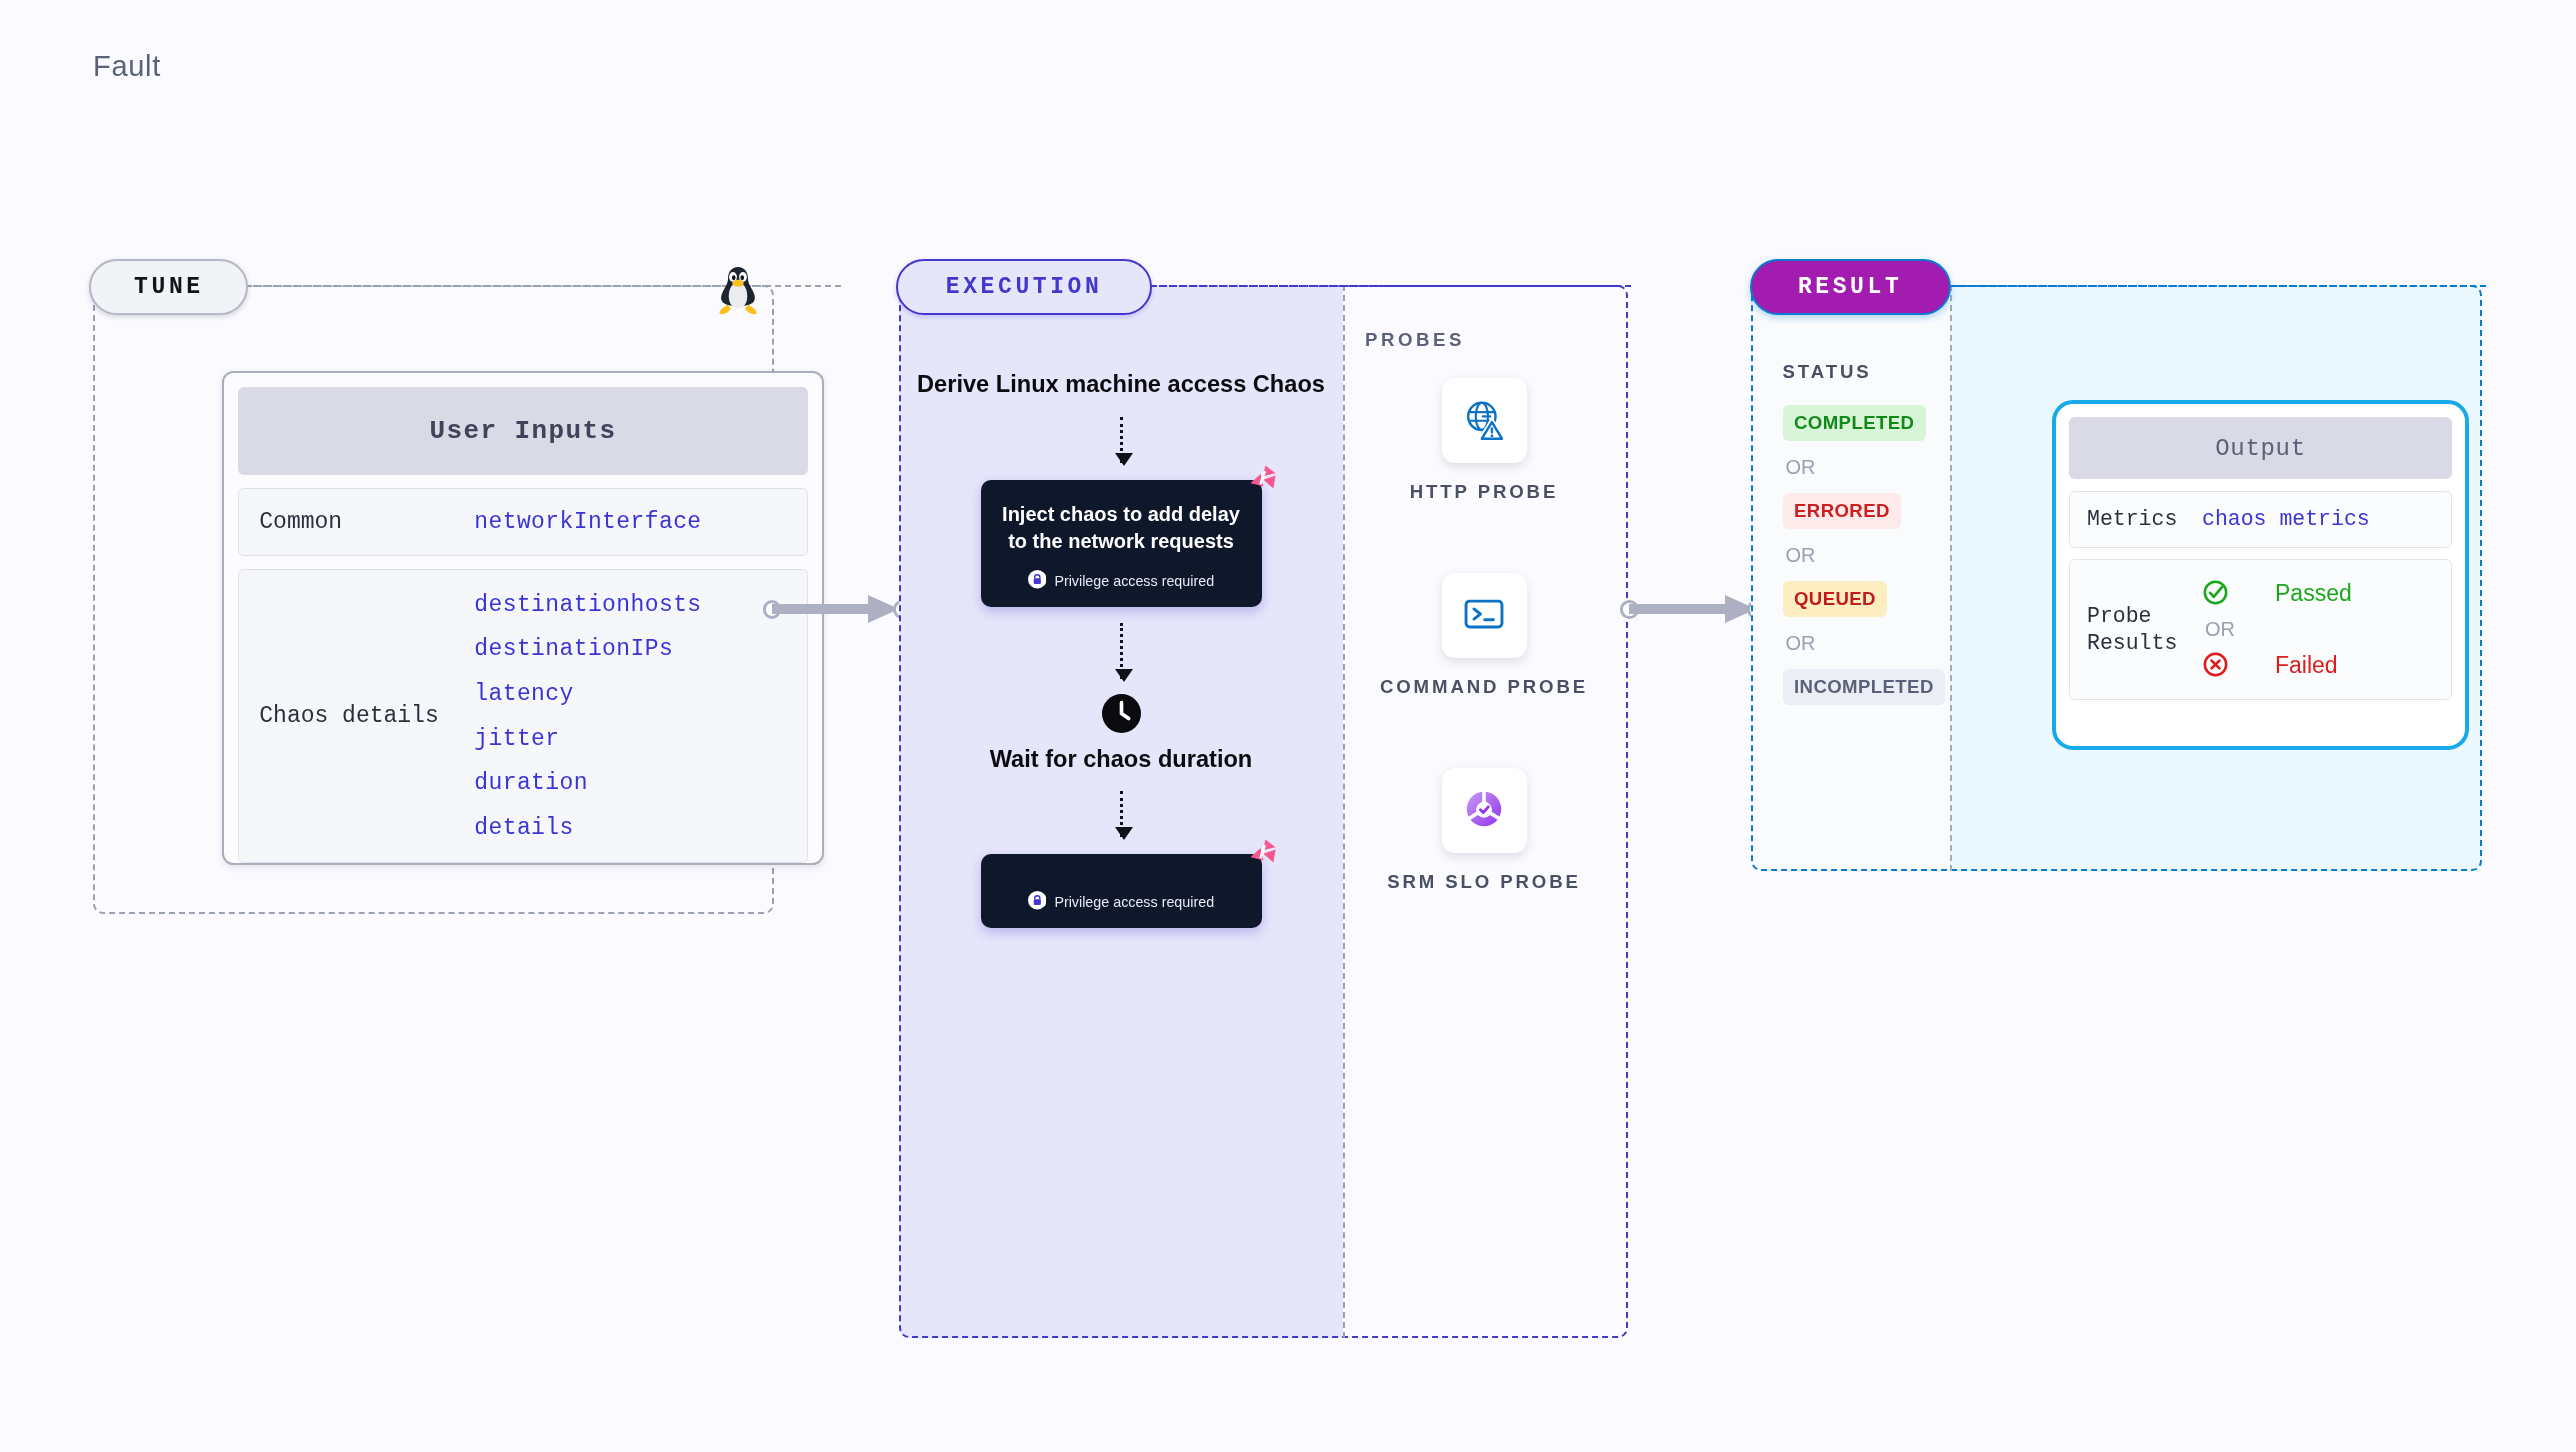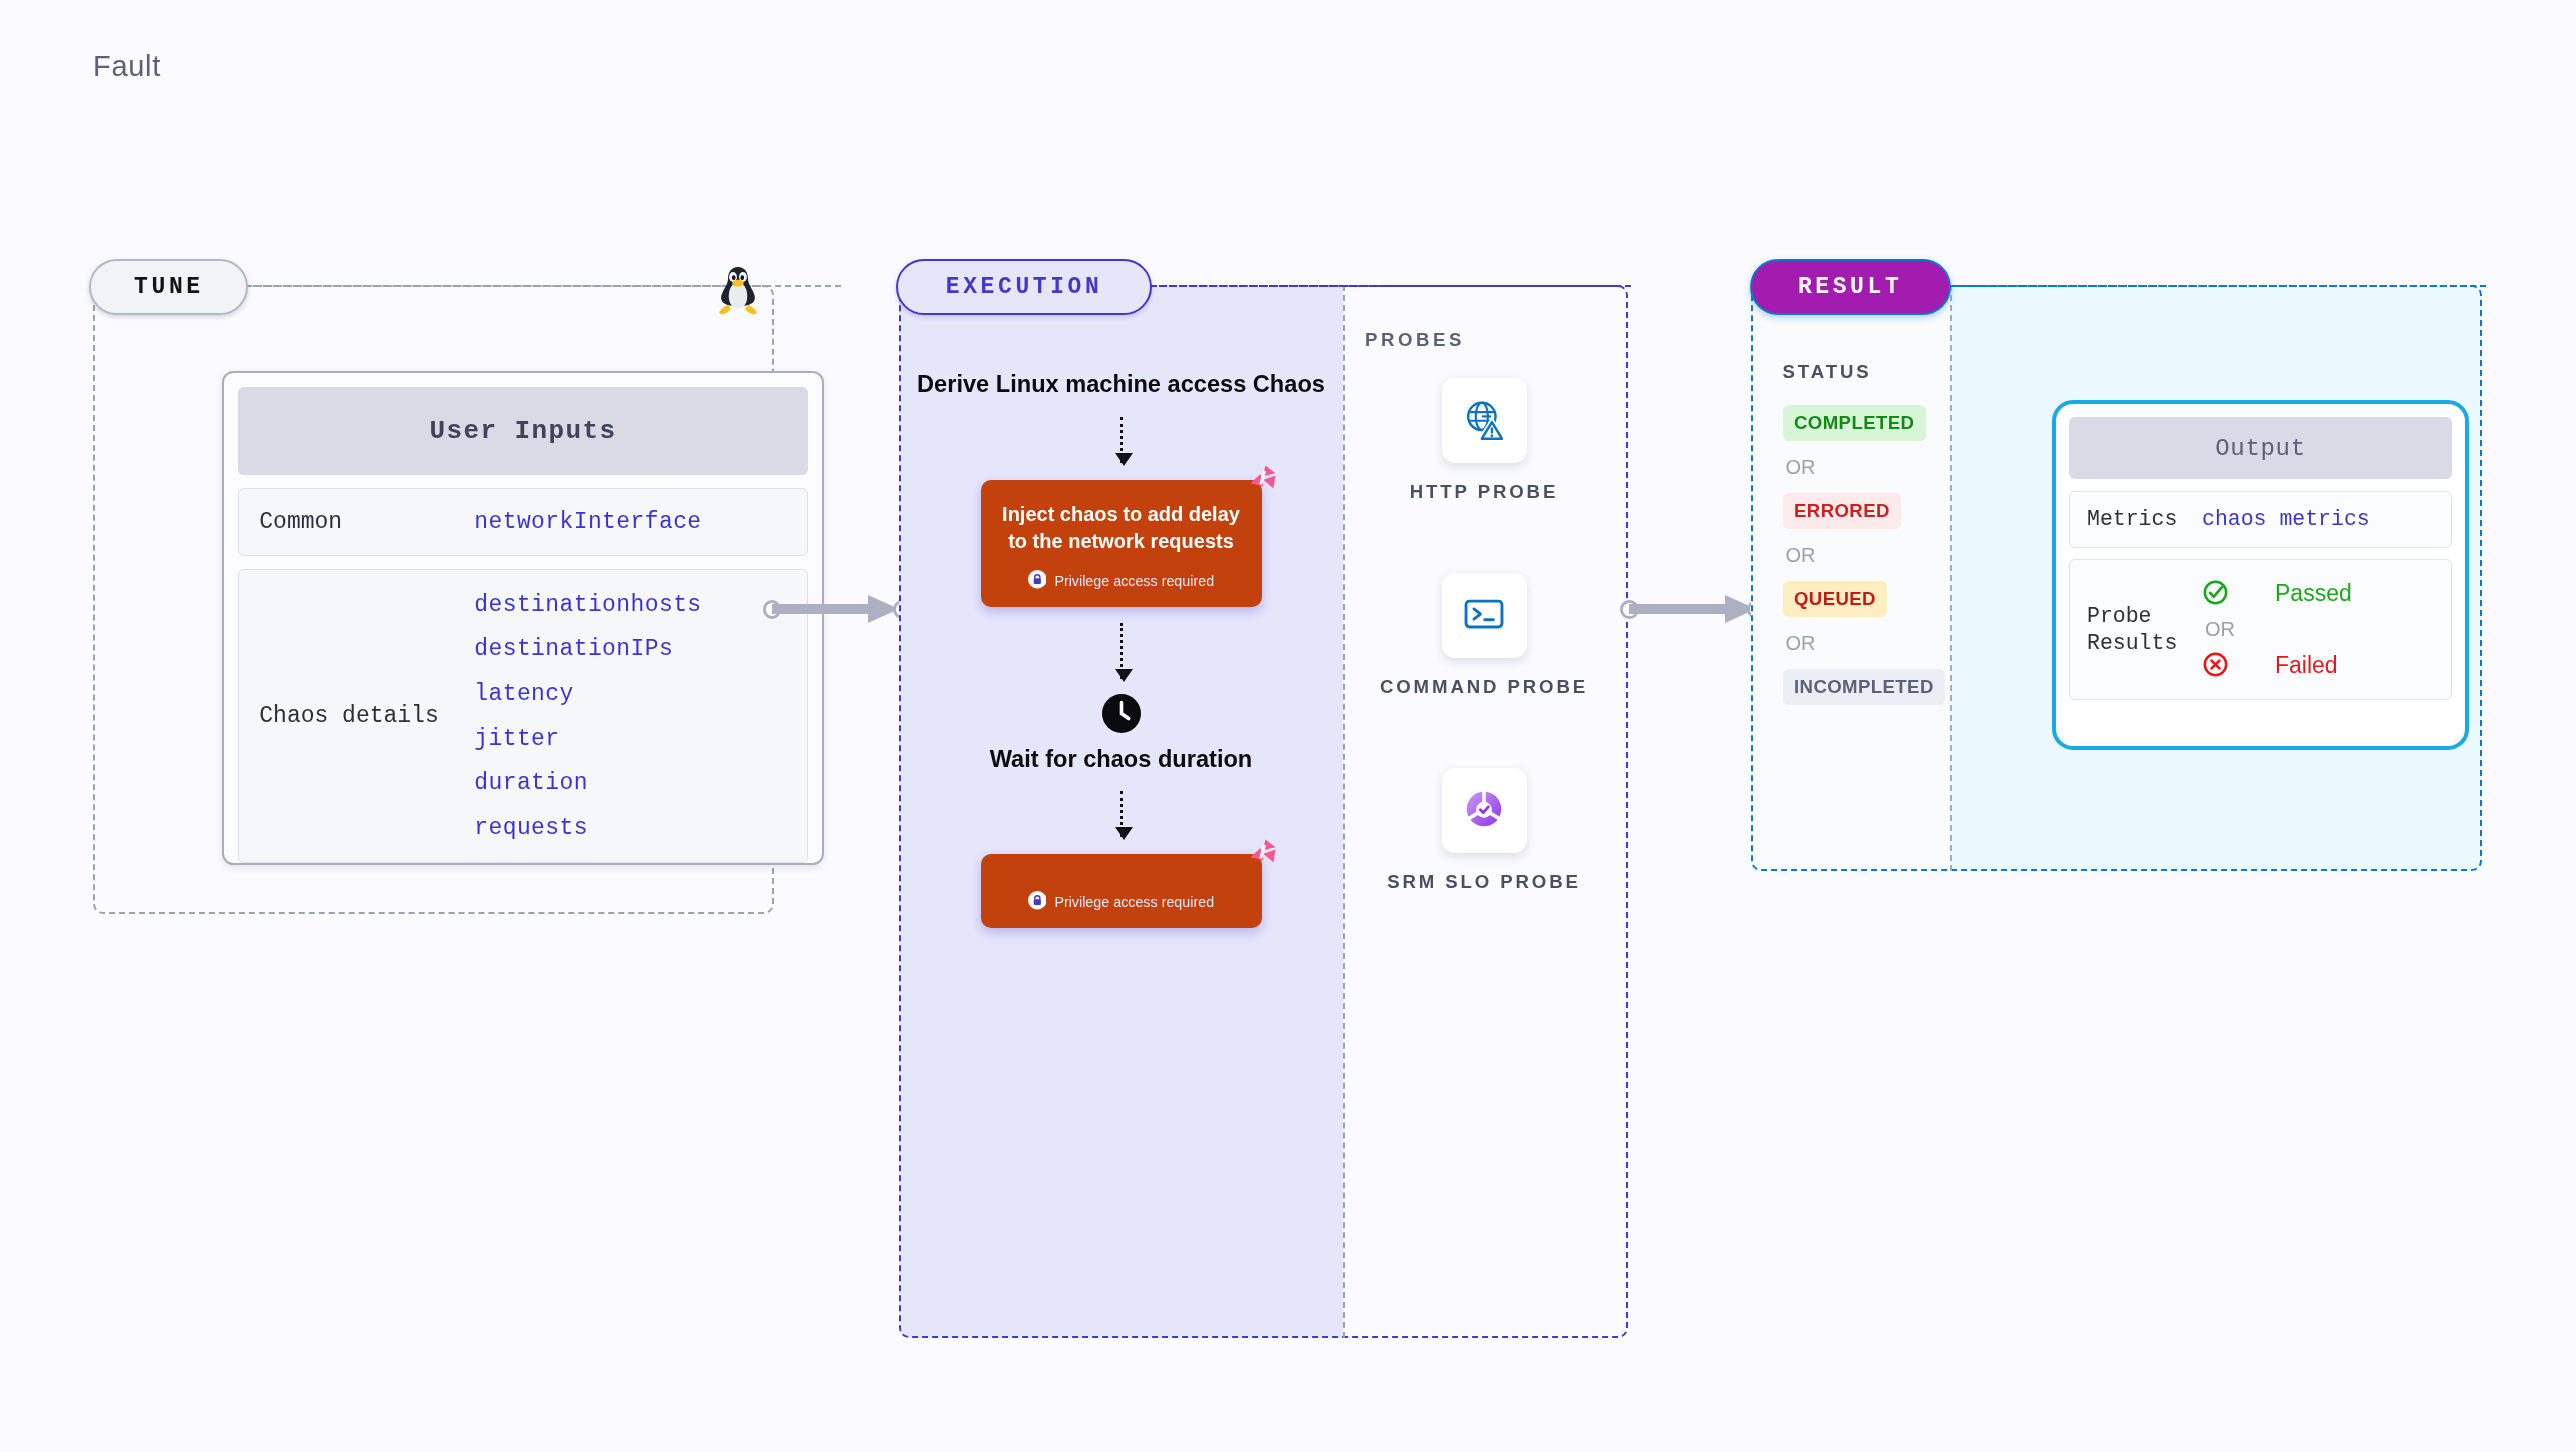--- a/index.html
+++ b/index.html
@@ -102,21 +102,21 @@
   .dotted-arrow {
     position: relative; width: 2.9px; margin: 0 auto;
     border-left: 3.6px dotted #111218;
   }
   .dotted-arrow::after {
     content: ""; position: absolute; left: -7.9px; bottom: -2.9px;
     border-left: 9.3px solid transparent; border-right: 9.3px solid transparent;
     border-top: 13px solid #111218;
   }
   .chaos-box {
-    position: relative; width: 281px; margin: 0 auto; background: #c2410c;
+    position: relative; width: 281px; margin: 0 auto; background: #0f172a;
     border-radius: 10px; padding: 21.5px 18.6px 15.8px; text-align: center;
     box-shadow: 0 4.3px 11.5px rgba(67,56,202,.28);
   }
   .chaos-box-text {
     color: #ffffff; font-size: 20px; font-weight: 700; line-height: 1.33;
   }
   .priv-row {
     display: flex; align-items: center; justify-content: center;
     gap: 7.9px; margin-top: 15.8px;
   }
@@ -233,21 +233,21 @@
     </div>
 
     <div class="card-sub" style="padding:21.5px 20px;">
       <div class="sub-label">Chaos details</div>
       <div class="sub-vals">
         <div class="sub-val">destinationhosts</div>
         <div class="sub-val">destinationIPs</div>
         <div class="sub-val">latency</div>
         <div class="sub-val">jitter</div>
         <div class="sub-val">duration</div>
-        <div class="sub-val">requests</div>
+        <div class="sub-val">details</div>
       </div>
     </div>
   </div>
 </div>
 
 <div id="tux-badge">
   <svg width="44" height="53" viewBox="0 0 62 74">
     <path d="M31 4c-9 0-14 7-14 16 0 6-3 10-6 16-3 6-5 11-3 15 2 5 10 8 23 8s21-3 23-8c2-4 0-9-3-15-3-6-6-10-6-16 0-9-5-16-14-16z" fill="#1c2430"></path>
     <path d="M31 26c-8 0-13 8-13 19 0 10 5 17 13 17s13-7 13-17c0-11-5-19-13-19z" fill="#e9edf0"></path>
     <ellipse cx="24" cy="18" rx="5.5" ry="7" fill="#fff"></ellipse>

